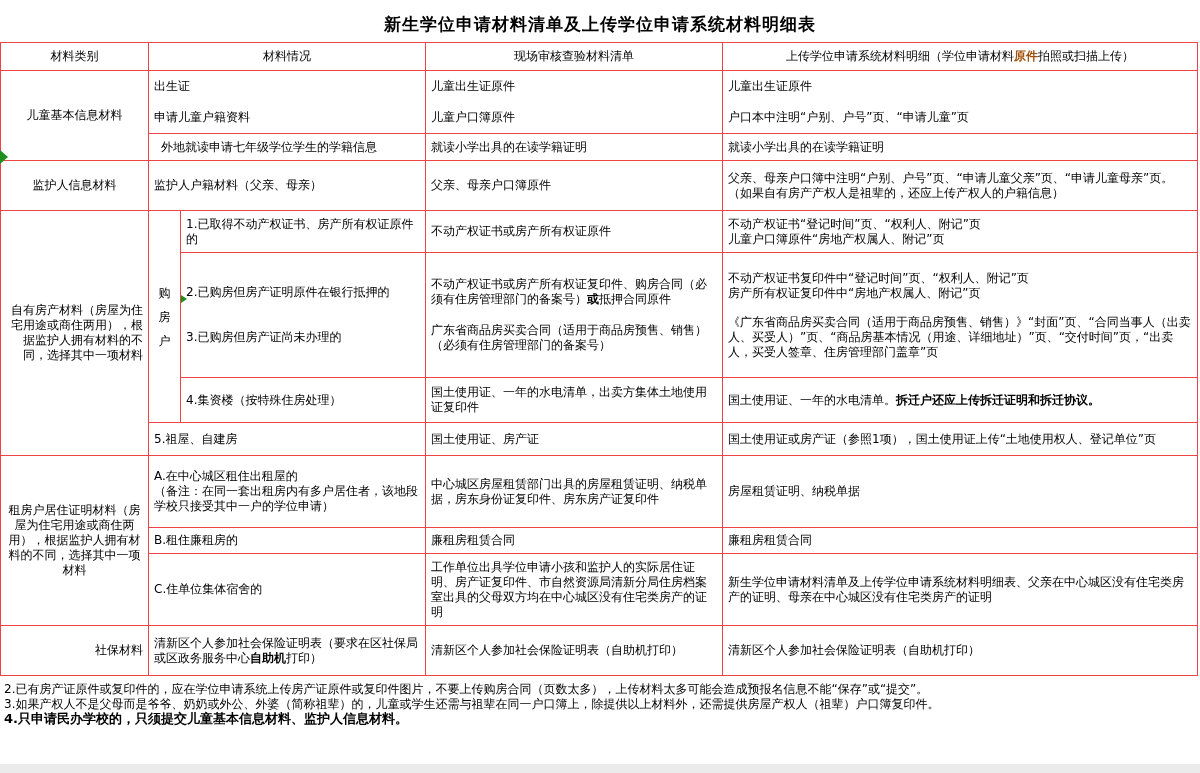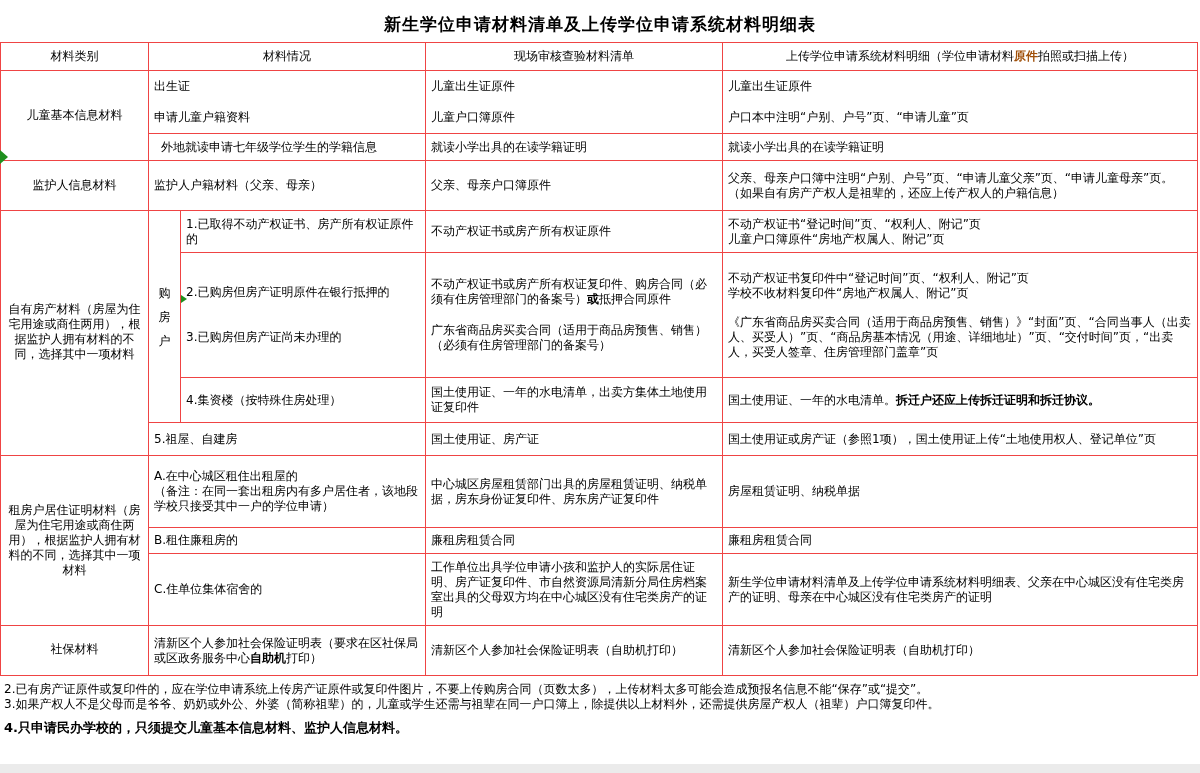--- a/index.html
+++ b/index.html
@@ -15,33 +15,33 @@
   }
   table.materials {
     border-collapse:collapse; table-layout:fixed; width:1197px;
   }
   table.materials td {
     border:1px solid #ef4444; font-size:12px; line-height:15px;
     padding:2px 5px; vertical-align:middle; overflow:hidden;
   }
   tr.hdr td { text-align:center; padding:2px 2px; }
   td.cat { text-align:center; }
-  td.cat-left { text-align:center;font-family:Liberation Mono, monospace; }
+  td.cat-left { text-align:right; }
   td.top { vertical-align:top; }
   .b { font-weight:bold; }
   .hl { color:var(--highlight); font-weight:bold; }
   .gap16 { margin-top:16px; }
   .gap30 { margin-top:30px; }
   .gap14 { margin-top:14px; }
   td.vert { padding:0; text-align:center; }
   td.vert div { width:14px; margin:16px auto; word-break:break-all; line-height:24px; }
   .indent { padding-left:12px !important; }
   .notes { padding:6px 4px 0 4px; font-size:12px; line-height:14.5px; }
   .notes div { white-space:nowrap; }
-  .notes .n4 { font-weight:bold; font-size:13px; margin-top:10px; }
+  .notes .n4 { font-weight:bold; font-size:13px; margin-top:1px; }
   .marker-edge {
     position:absolute; left:0; top:150px; width:0; height:0;
     border-top:7px solid transparent; border-bottom:7px solid transparent;
     border-left:8px solid var(--marker);
   }
   .marker-cell {
     position:absolute; left:181px; top:295px; width:0; height:0;
     border-top:4px solid transparent; border-bottom:4px solid transparent;
     border-left:6px solid var(--marker);
   }
@@ -117,21 +117,21 @@
     <td>
       <div>2.已购房但房产证明原件在银行抵押的</div>
       <div class="gap30">3.已购房但房产证尚未办理的</div>
     </td>
     <td>
       <div><span>不动产权证书或房产所有权证复印件、购房合同（必须有住房管理部门的备案号）</span><span class="b">或</span><span>抵押合同原件</span></div>
       <div class="gap16">广东省商品房买卖合同（适用于商品房预售、销售）（必须有住房管理部门的备案号）</div>
     </td>
     <td>
       <div>不动产权证书复印件中“登记时间”页、“权利人、附记”页</div>
-      <div>学校不收材料复印件“房地产权属人、附记”页</div>
+      <div>房产所有权证复印件中“房地产权属人、附记”页</div>
       <div class="gap14">《广东省商品房买卖合同（适用于商品房预售、销售）》“封面”页、“合同当事人（出卖人、买受人）”页、“商品房基本情况（用途、详细地址）”页、“交付时间”页，“出卖人，买受人签章、住房管理部门盖章”页</div>
     </td>
   </tr>
 
   <tr style="height:45px">
     <td>4.集资楼（按特殊住房处理）</td>
     <td>国土使用证、一年的水电清单，出卖方集体土地使用证复印件</td>
     <td><span>国土使用证、一年的水电清单。</span><span class="b">拆迁户还应上传拆迁证明和拆迁协议。</span></td>
   </tr>
 

